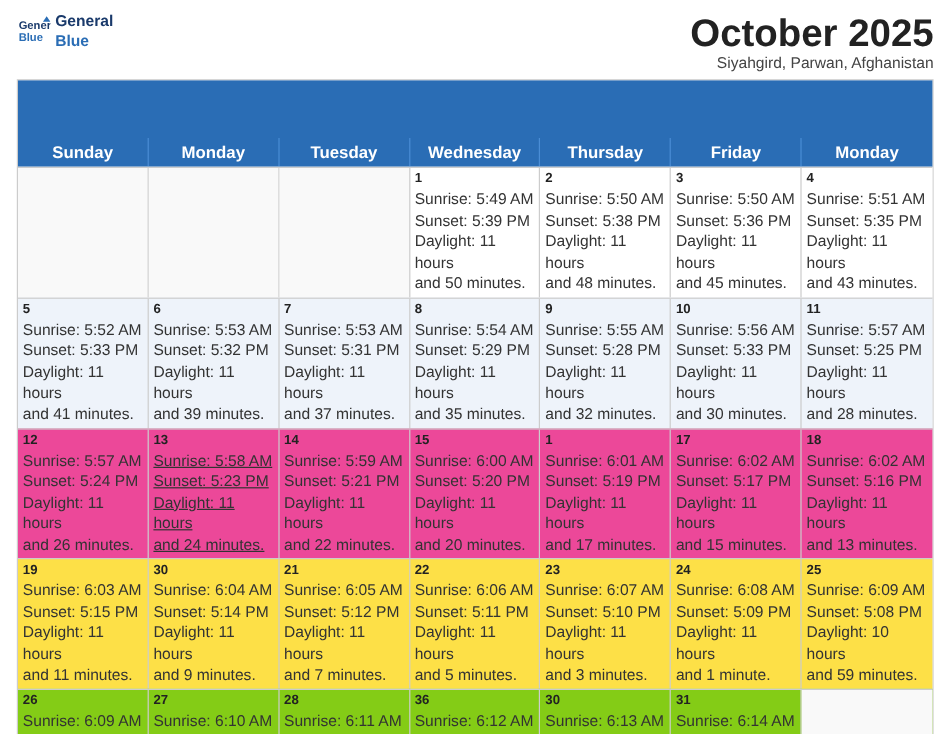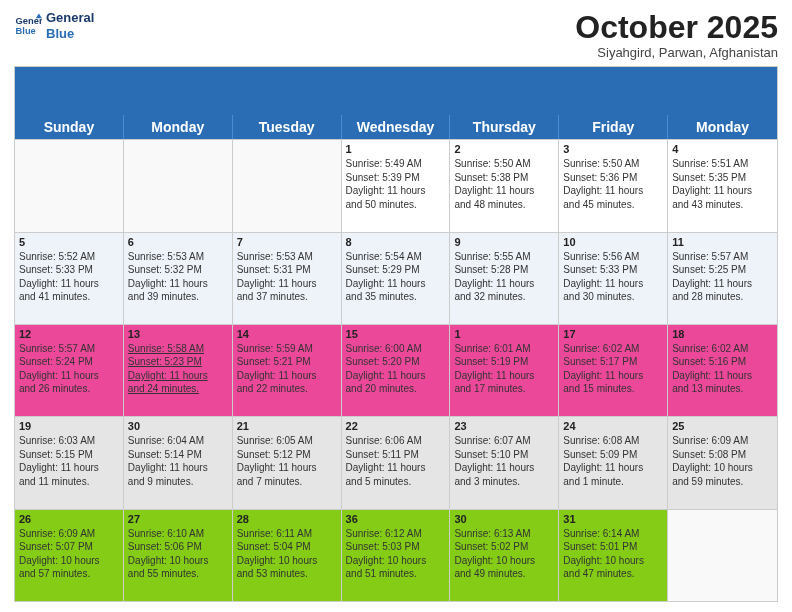--- a/index.html
+++ b/index.html
@@ -89,21 +89,21 @@
     }
     .cal-cell:last-child { border-right: none; }
     .cal-cell.empty { background: #f9f9f9; }
     .day-num {
       font-size: 11px;
       font-weight: bold;
       color: #222;
       margin-bottom: 2px;
     }
     .day-info {
-      font-size: 10px;
+      font-size: 13px;
       color: #333;
       line-height: 1.35;
     }
   </style>
 </head>
 <body>
 
 <div class="page">
   <div class="header">
     <div class="logo">
@@ -262,21 +262,21 @@
 and 15 minutes.</div>
           </div>
           <div class="cal-cell">
             <div class="day-num">18</div>
             <div class="day-info" style="white-space: pre-line;">Sunrise: 6:02 AM
 Sunset: 5:16 PM
 Daylight: 11 hours
 and 13 minutes.</div>
           </div>
         </div>
-        <div class="cal-row" style="background: #e5e5e5;">
+        <div class="cal-row" style="background: #fde047;">
           <div class="cal-cell">
             <div class="day-num">19</div>
             <div class="day-info" style="white-space: pre-line;">Sunrise: 6:03 AM
 Sunset: 5:15 PM
 Daylight: 11 hours
 and 11 minutes.</div>
           </div>
           <div class="cal-cell">
             <div class="day-num">30</div>
             <div class="day-info" style="white-space: pre-line;">Sunrise: 6:04 AM

